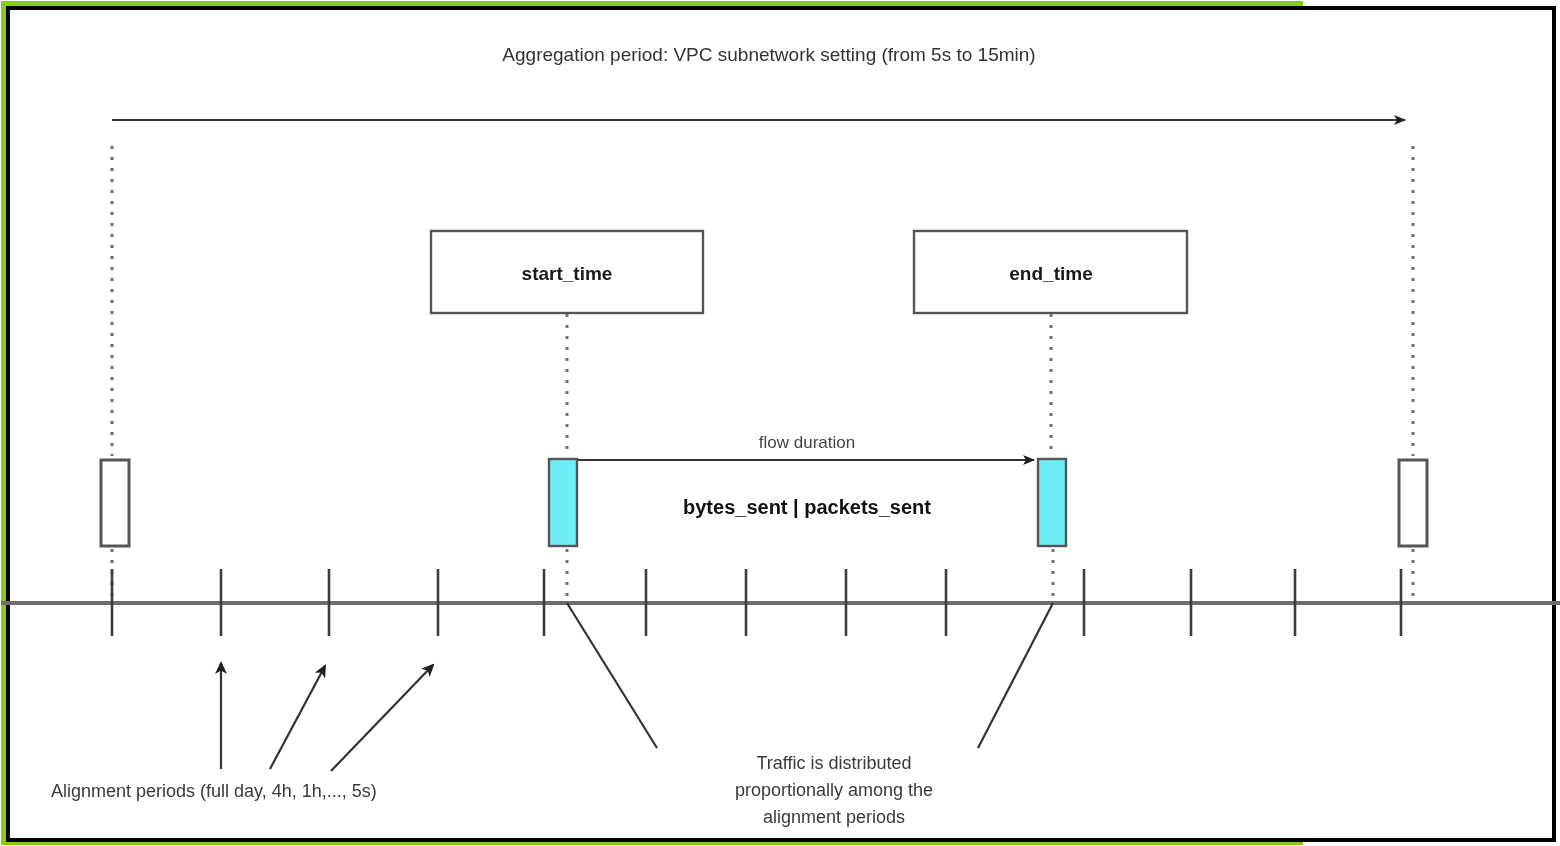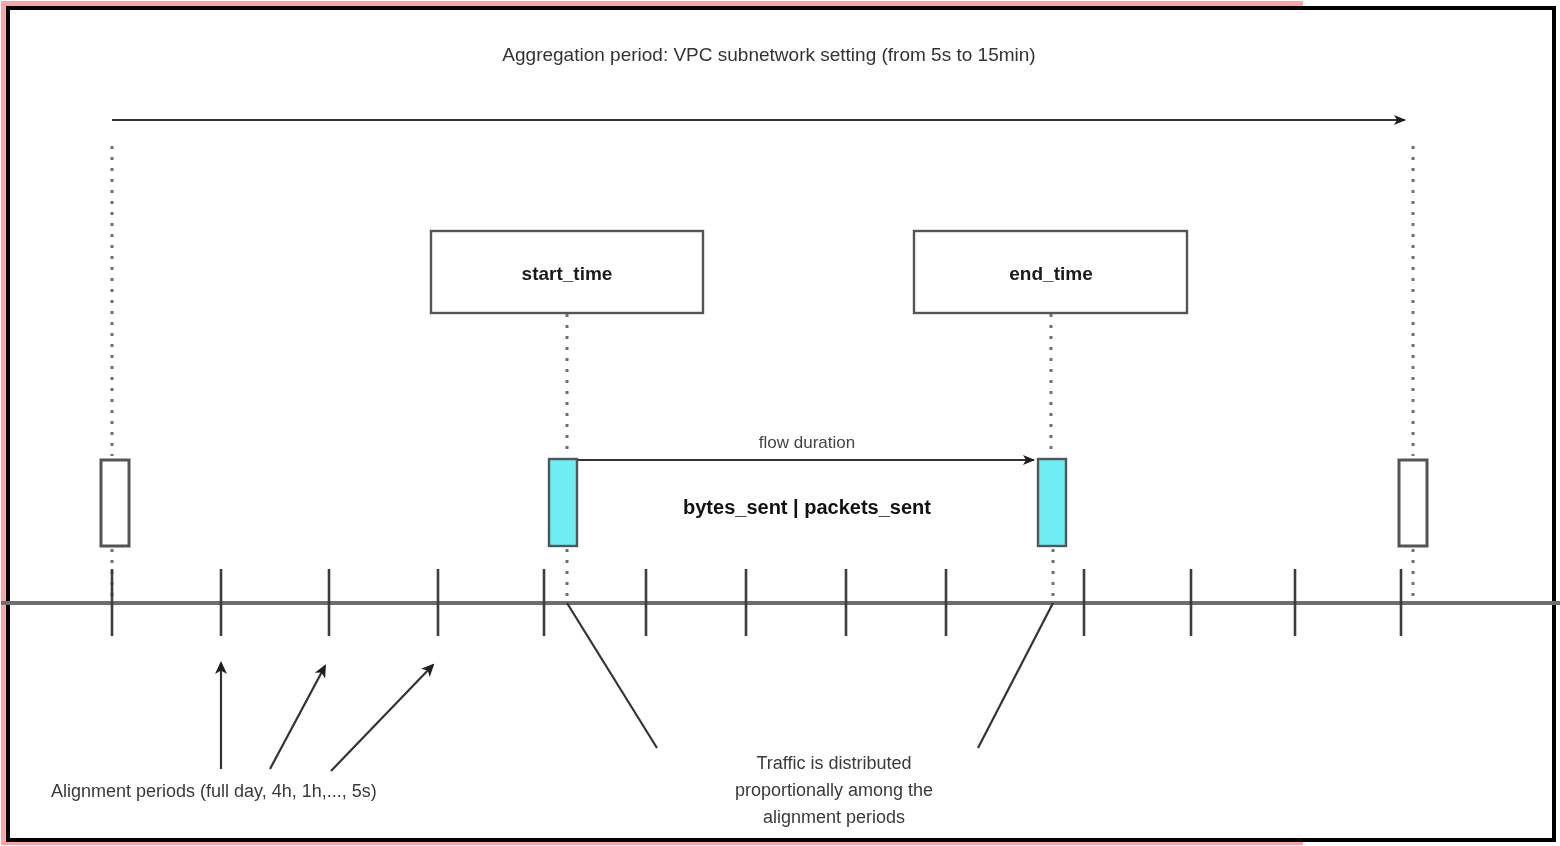--- a/index.html
+++ b/index.html
@@ -12,21 +12,21 @@
     width: 1560px;
     height: 846px;
     font-family: "Liberation Sans", sans-serif;
     overflow: hidden;
   }
   #diagram-frame {
     position: relative;
     width: 1304px;
     height: 846px;
     box-sizing: border-box;
-    background: #fca5a5;
+    background: #84cc16;
     border: 1px solid #ffffff;
   }
   #diagram-border {
     position: absolute;
     left: 5px;
     top: 5px;
     width: 1550px;
     height: 836px;
     box-sizing: border-box;
     border: 4px solid #000000;

